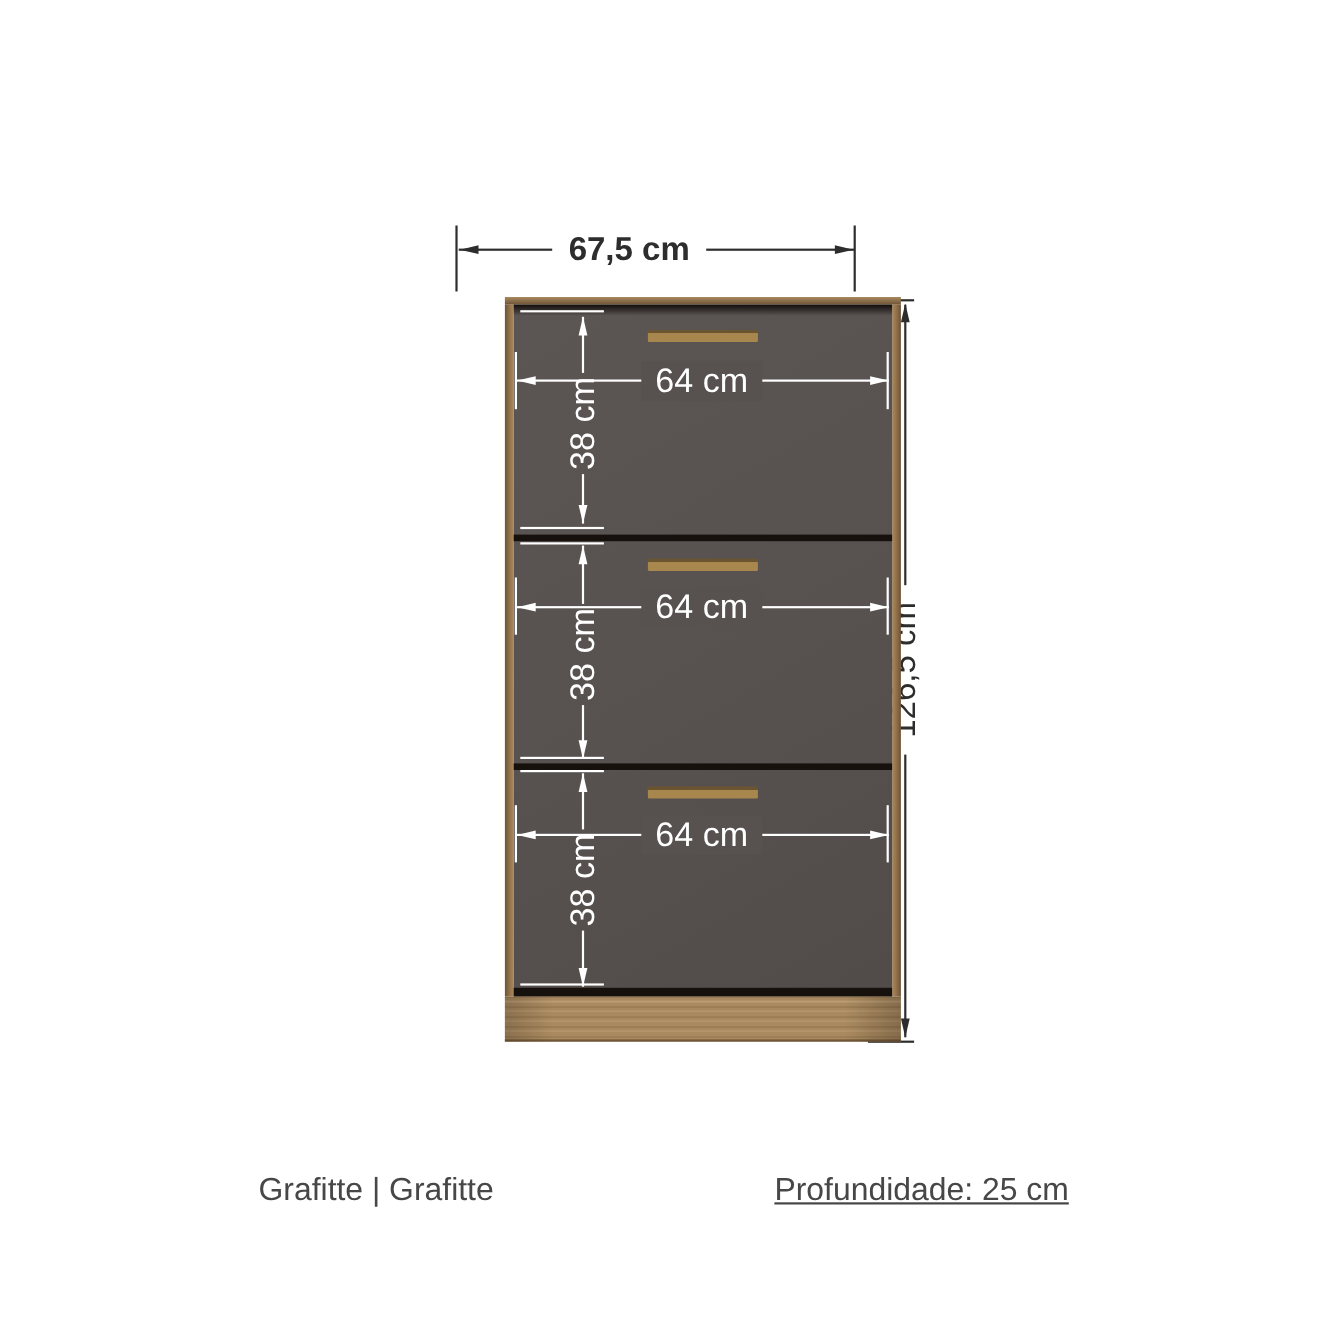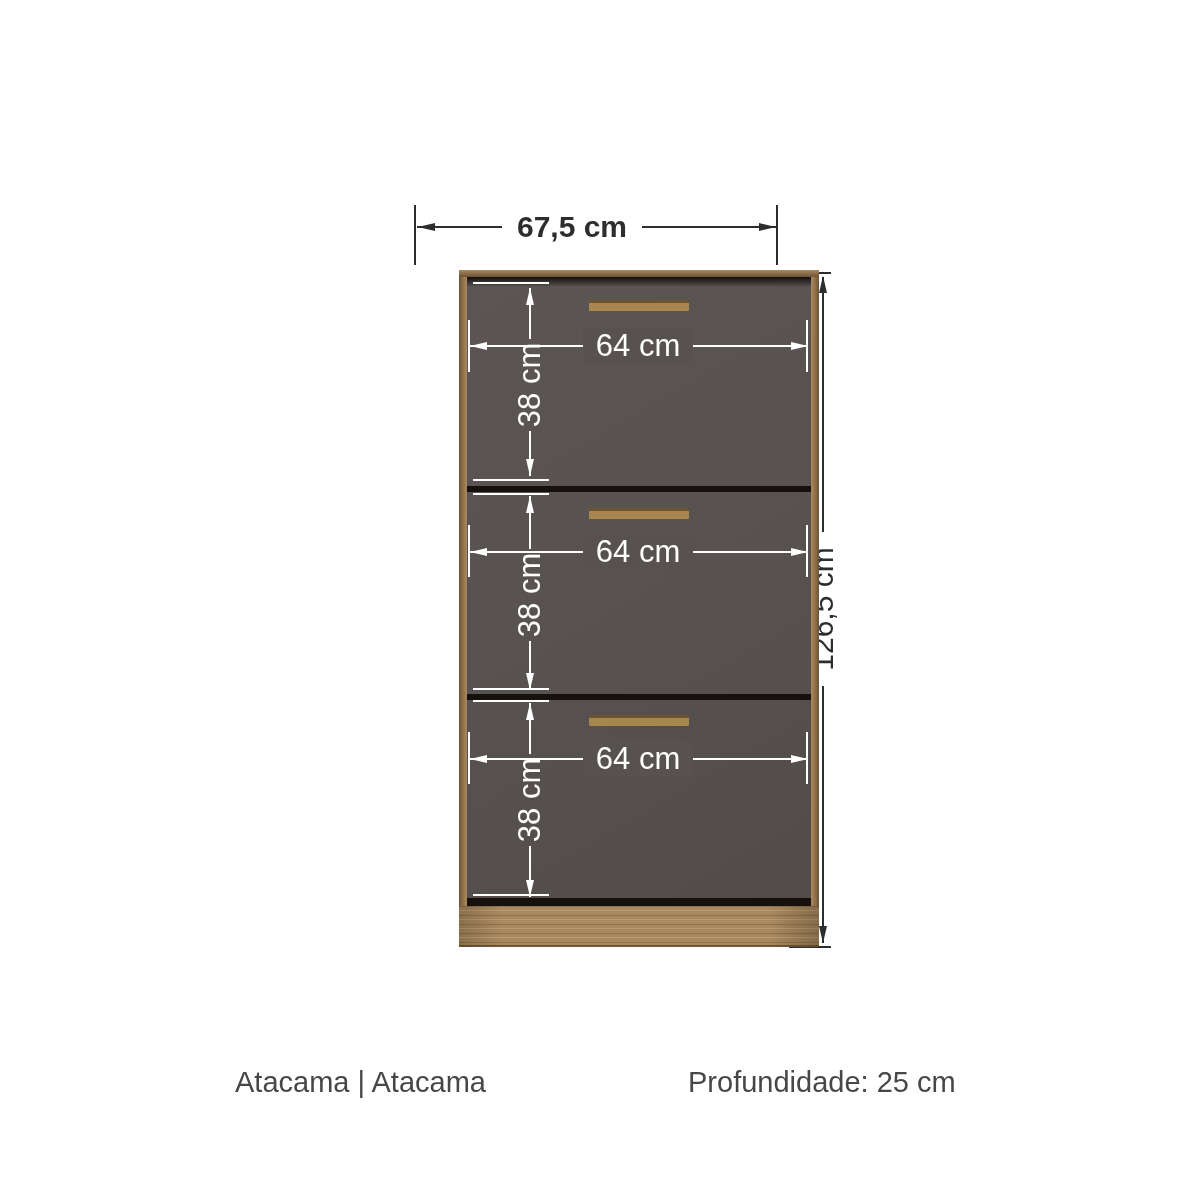--- a/index.html
+++ b/index.html
@@ -84,21 +84,21 @@
   .tickh { height:2px; width:76px; left:14px; }
   .wline-h { left:11px; width:338px; }
   .vseg { left:70px; }
   .lbl64 { left:124px; width:110px; height:36px; }
   .lbl38 { left:16px; width:110px; height:36px; line-height:36px; }
 
   .footer-label {
     position:absolute; top:1066px; font-size:29px; color:var(--text-gray,#474747); white-space:nowrap;
   }
   .footer-label.finish { left:235px; }
-  .footer-label.depth { left:688px; }
+  .footer-label.depth { left:704px;text-decoration:underline; }
 </style>
 </head>
 <body>
 
 <div class="page">
 
 
   <div>
     <div class="dl v" style="left:414px; top:205px; height:60px;"></div>
     <div class="dl v" style="left:776px; top:205px; height:60px;"></div>
@@ -177,16 +177,16 @@
       <div class="dl h white tickh" style="top:430px;"></div>
       <div class="dl h white tickh" style="top:624px;"></div>
       <div class="dl v white vseg" style="top:433px; height:51px;"></div>
       <div class="dl v white vseg" style="top:576px; height:51px;"></div>
       <div class="ah white u" style="left:67px; top:433px;"></div>
       <div class="ah white d" style="left:67px; top:610px;"></div>
       <div class="dim-text inside rot lbl38" style="top:512px;">38 cm</div>
     </div>
   </div>
 
-  <div class="footer-label finish">Atacama | Atacama</div>
+  <div class="footer-label finish">Grafitte | Grafitte</div>
   <div class="footer-label depth">Profundidade: 25 cm</div>
 
 </div>
 
 </body></html>

